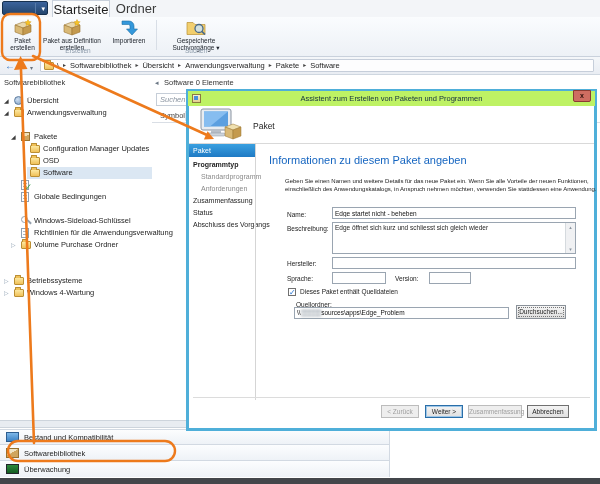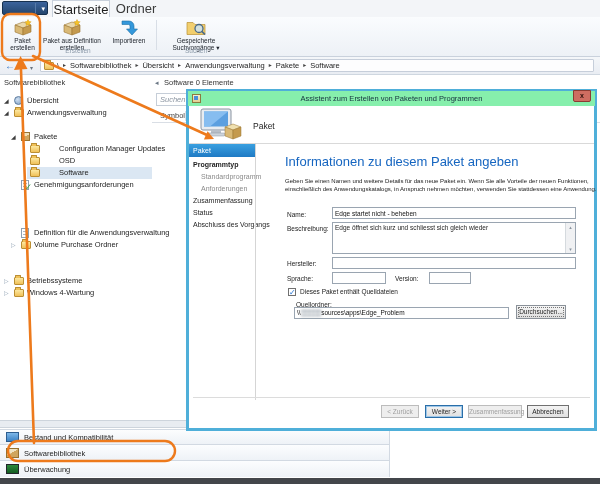--- a/index.html
+++ b/index.html
@@ -51,21 +51,21 @@
   .ic-key::after{content:"";position:absolute;left:6px;top:6px;width:5px;height:1.5px;background:#95a0ad;transform:rotate(45deg);}
   .ic-home{background:radial-gradient(circle at 35% 35%,#cfe0f2,#7d9cc0);border:1px solid #5b7a9e;border-radius:50%;width:9px;height:9px;top:1px;}
   
   #panehdr{left:4px;top:78px;font-size:7.5px;color:#333;}
   .trow{position:absolute;left:0;width:152px;height:12px;font-size:7.5px;line-height:12px;}
   .trow .arr{position:absolute;top:0;font-size:6px;line-height:12px;color:#8fa0b2;}
   .trow .arr.exp{color:#3c3c3c;}
   .trow .lbl{position:absolute;top:0;white-space:nowrap;}
   .l0 .arr{left:4px;} .l0 .ic{left:14px;} .l0 .lbl{left:27px;}
   .l1 .arr{left:11px;} .l1 .ic{left:21px;} .l1 .lbl{left:34px;}
-  .l2 .ic{left:30px;} .l2 .lbl{left:59px;}
+  .l2 .ic{left:30px;} .l2 .lbl{left:43px;}
   .trow.sel{background:linear-gradient(to right,transparent 27px,#dbe7f3 27px);}
   
   #splitterbar{left:0;top:420px;width:390px;height:8px;background:#e8ecf1;
                border-top:1px solid #cdd4dc;border-bottom:1px solid #cdd4dc;box-sizing:border-box;}
   .stackbtn{position:absolute;left:0;width:390px;background:linear-gradient(#fcfdfe,#eef2f7);
             border-top:1px solid #d2d9e2;border-right:1px solid #d2d9e2;box-sizing:border-box;
             font-size:7.5px;}
   .stackbtn .slbl{position:absolute;left:24px;top:50%;transform:translateY(-50%);}
   .sic{position:absolute;left:6px;top:50%;margin-top:-5px;width:13px;height:10px;box-sizing:border-box;}
   .sic-compat{background:linear-gradient(#7db7e8,#3b82c4);border:1px solid #2c5d8f;}
@@ -78,38 +78,38 @@
   #listtitle{left:164px;top:78px;font-size:7.5px;color:#333;}
   #searchbox{left:156px;top:93px;width:200px;height:13px;border:1px solid #c6ced8;box-sizing:border-box;
              font-size:7.5px;font-style:italic;color:#8a94a0;padding:0 3px;background:#fff;
              font-family:"Liberation Sans","DejaVu Sans",sans-serif;}
   #searchbox::placeholder{font-style:italic;color:#8a94a0;}
   #colhdr{left:152px;top:109px;width:448px;height:14px;background:#fff;border-bottom:1px solid #d9dee5;box-sizing:border-box;}
   .colcell{position:absolute;top:0;font-size:7.5px;line-height:13px;color:#444;}
   .colsep{position:absolute;top:2px;width:1px;height:10px;background:#dfe3e9;}
   
   #dialog{left:186px;top:89px;width:411px;height:342px;background:#fff;border:3px solid #4FAFD9;box-sizing:border-box;}
-  #dlg-title{position:absolute;left:-1px;top:-1px;right:-1px;height:15px;background:#86efac;
+  #dlg-title{position:absolute;left:-1px;top:-1px;right:-1px;height:15px;background:#bef264;
              font-size:7.5px;line-height:15px;text-align:center;color:#15303f;}
   #dlg-title-icon{position:absolute;left:4px;top:3px;width:9px;height:9px;
                   background:linear-gradient(#f7f0d0,#e2cf8e);border:1px solid #8a7a40;box-sizing:border-box;}
   #dlg-title-icon::after{content:"";position:absolute;left:1px;top:1px;width:4px;height:4px;background:#4a90d9;}
   #dlg-close{position:absolute;right:4px;top:-1px;width:18px;height:12px;background:#ce6d61;
              border:1px solid #8b3b32;border-radius:0 0 2px 2px;box-sizing:border-box;
              font-size:7px;font-weight:bold;line-height:10px;text-align:center;color:#2d120d;}
   #dlg-header{position:absolute;left:0;top:14px;right:0;height:37px;background:#fff;border-bottom:1px solid #d9d9d9;}
   #dlg-header .hlbl{position:absolute;left:64px;top:15px;font-size:8.5px;}
   #wiz-icon{position:absolute;left:8px;top:2px;}
   #dlg-nav{position:absolute;left:0;top:51px;width:66px;bottom:0;}
   #dlg-nav-sep{position:absolute;left:66px;top:51px;width:1px;bottom:28px;background:#d5d5d5;}
   .step{position:absolute;left:0;width:66px;height:12px;font-size:7px;line-height:12px;padding-left:4px;box-sizing:border-box;white-space:nowrap;}
   .step.cur{background:linear-gradient(#3aa0e0,#1f7ac4);color:#fff;height:13px;line-height:13px;}
   .step.bold{font-weight:bold;}
   .step.sub{padding-left:12px;color:#8a8a8a;}
-  #dlg-heading{position:absolute;left:96px;top:62px;font-size:13px;color:#1565c0;}
+  #dlg-heading{position:absolute;left:80px;top:62px;font-size:11px;color:#1565c0;}
   #dlg-intro{position:absolute;left:96px;top:85px;width:312px;font-size:6px;line-height:1.4;color:#222;}
   .flabel{position:absolute;font-size:6.5px;color:#222;}
   .finput{position:absolute;height:12px;border:1px solid #9aa5b1;background:#fff;box-sizing:border-box;
           font-size:6.5px;line-height:10px;padding:0 2px;color:#111;
           font-family:"Liberation Sans","DejaVu Sans",sans-serif;}
   #desc-box{position:absolute;left:143px;top:130px;width:244px;height:32px;border:1px solid #9aa5b1;
             background:#fff;box-sizing:border-box;font-size:6.5px;padding:1px 11px 1px 2px;}
   #desc-scroll{position:absolute;right:0;top:0;bottom:0;width:9px;background:#f0f1f3;border-left:1px solid #d5dade;}
   #desc-scroll .su,#desc-scroll .sd{position:absolute;left:0;right:0;text-align:center;font-size:5px;color:#8a94a0;line-height:8px;}
   #desc-scroll .su{top:0;} #desc-scroll .sd{bottom:0;}
@@ -215,25 +215,32 @@
   <div class="trow l2" style="top:155px">
       <span class="ic ic-folder"></span>
       <span class="lbl">OSD</span>
     </div>
   <div class="trow l2 sel" style="top:167px">
       <span class="ic ic-folder"></span>
       <span class="lbl">Software</span>
     </div>
   <div class="trow l1" style="top:179px">
       <span class="ic ic-doc ic-doccheck"></span>
-      <span class="lbl">Genehmigungsanforderungen</span>
+    </div>
+  <div class="trow l1" style="top:191px">
+      <span class="ic ic-doc"></span>
+      <span class="lbl">Globale Bedingungen</span>
+    </div>
+  <div class="trow l1" style="top:215px">
+      <span class="ic ic-key"></span>
+      <span class="lbl">Windows-Sideload-Schlüssel</span>
     </div>
   <div class="trow l1" style="top:227px">
       <span class="ic ic-doc"></span>
-      <span class="lbl">Definition für die Anwendungsverwaltung</span>
+      <span class="lbl">Richtlinien für die Anwendungsverwaltung</span>
     </div>
   <div class="trow l1" style="top:239px">
       <span class="arr">▷</span>
       <span class="ic ic-folder"></span>
       <span class="lbl">Volume Purchase Ordner</span>
     </div>
   <div class="trow l0" style="top:275px">
       <span class="arr">▷</span>
       <span class="ic ic-folder"></span>
       <span class="lbl">Betriebssysteme</span>

